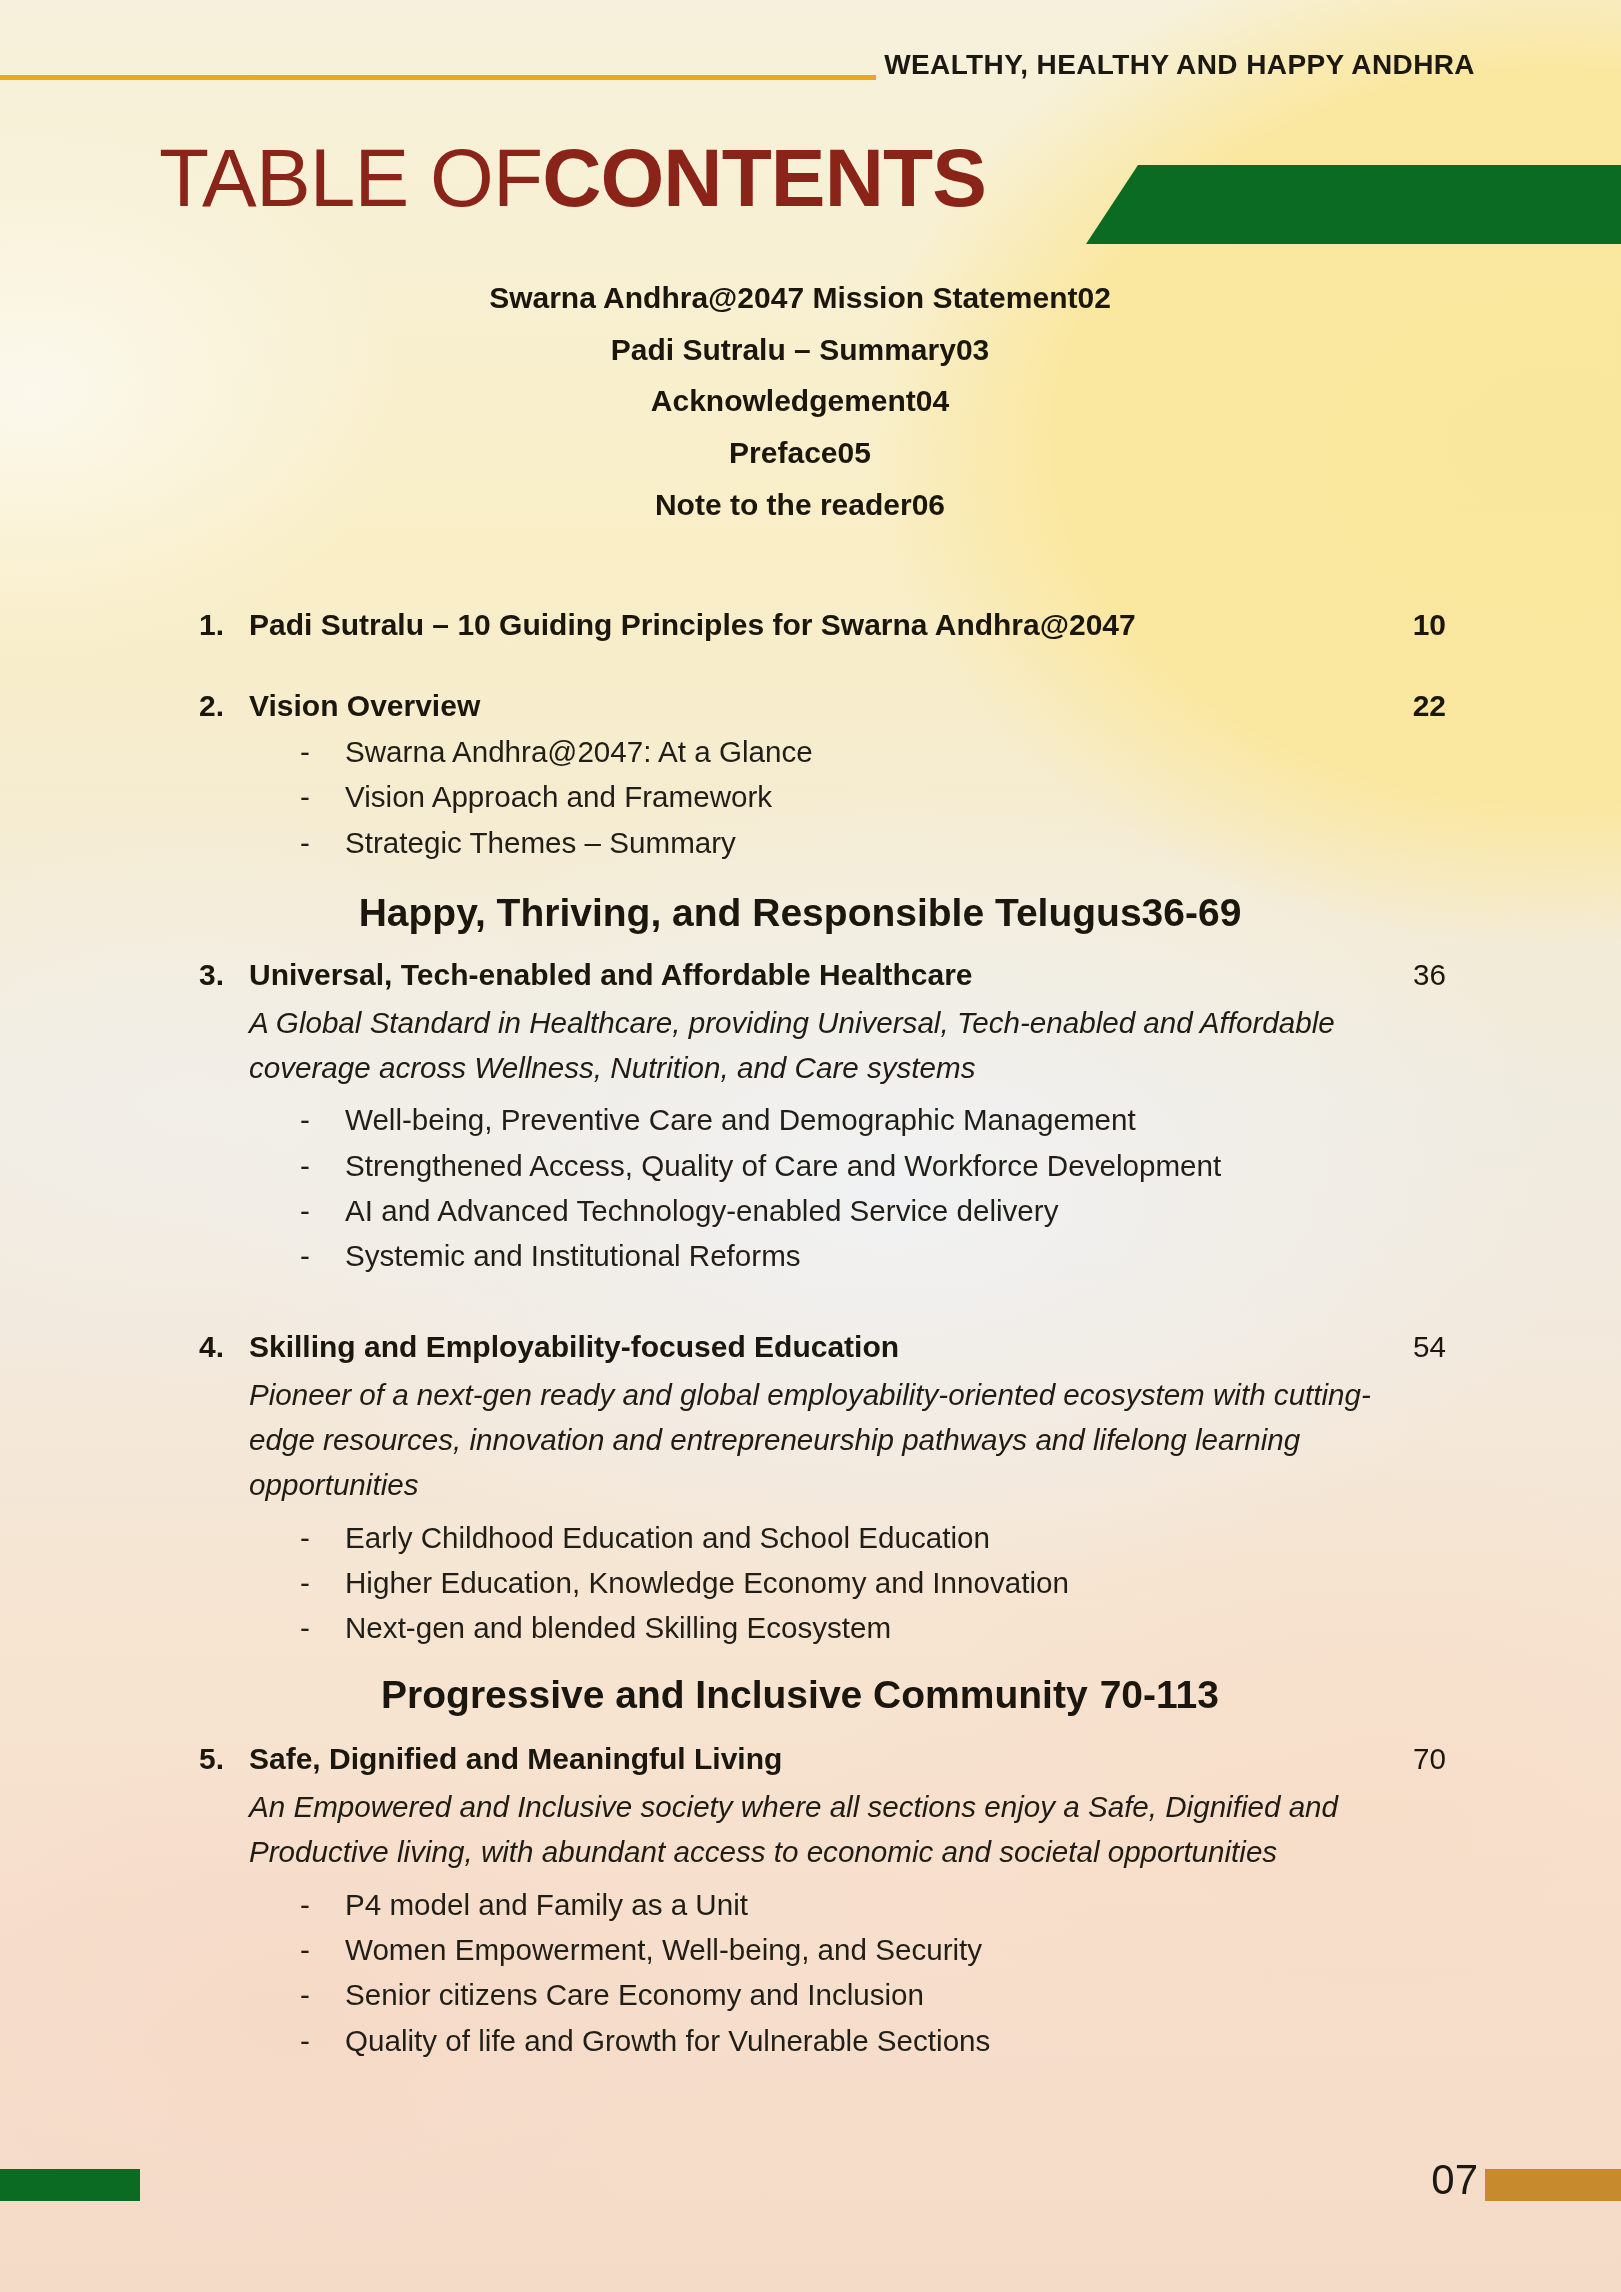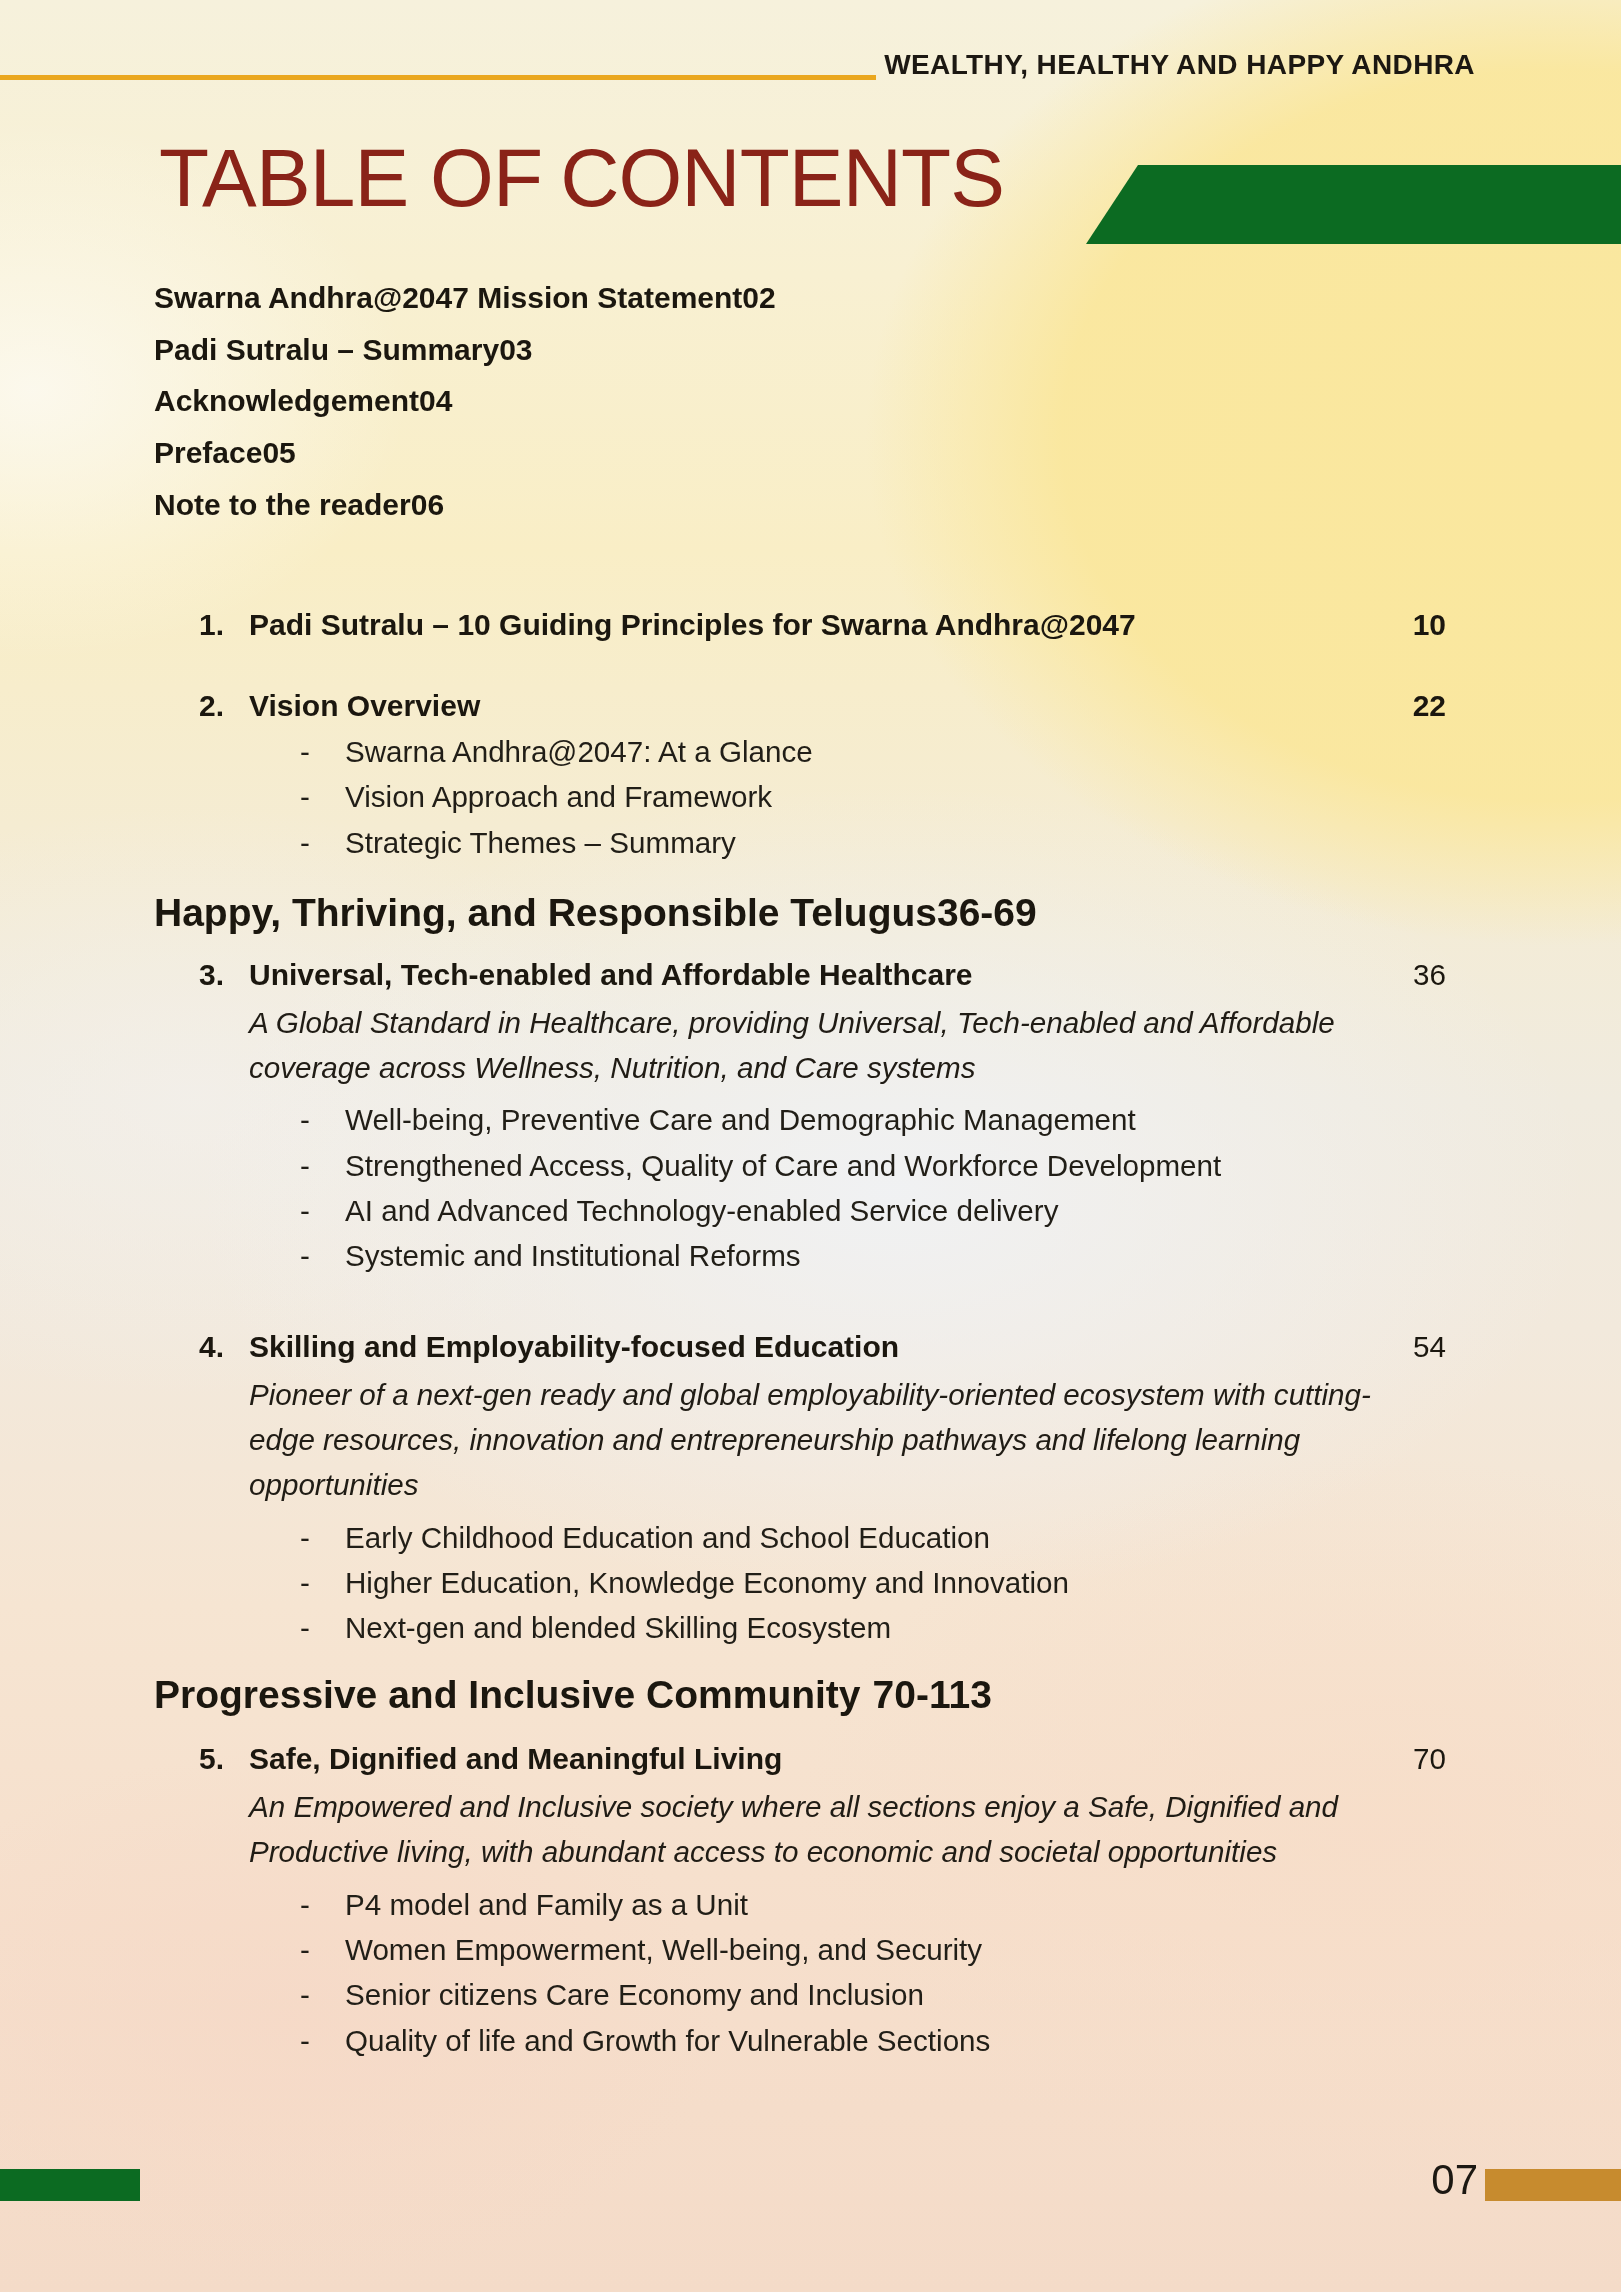--- a/index.html
+++ b/index.html
@@ -22,30 +22,30 @@
   .gold-line{position:absolute;left:0;top:75px;width:876px;height:5.4px;background:var(--header-rule-gold,#eaa71f);}
   .header-title{
     position:absolute;right:146px;top:49px;
     font-size:28px;font-weight:bold;letter-spacing:0.4px;color:#1c1812;white-space:nowrap;
   }
   .page-title{
     position:absolute;left:159px;top:137px;margin:0;
     font-size:82px;line-height:82px;font-weight:normal;
     color:var(--maroon,#8a2318);white-space:nowrap;letter-spacing:-0.9px;
   }
-  .page-title .t-bold{font-weight:normal;margin-left:18px;}
+  .page-title .t-bold{font-weight:bold;}
   .ribbon{
     position:absolute;top:165px;left:1086px;right:0;height:79px;
     background:var(--ribbon-green,#0c6b22);
     -webkit-clip-path:polygon(52px 0,100% 0,100% 100%,0 100%);
     clip-path:polygon(52px 0,100% 0,100% 100%,0 100%);
   }
 
   .toc{position:absolute;left:154px;top:282px;width:1292px;}
-  .row{display:flex;justify-content:flex-start;align-items:baseline;}
+  .row{display:flex;justify-content:center;align-items:baseline;}
 
   .fm-row{font-weight:bold;font-size:30px;line-height:32px;}
   .fm-row + .fm-row{margin-top:19.7px;}
 
   .sec{margin:0;}
   #sections > .sec:nth-child(1){margin-top:88px;}
   #sections > .sec:nth-child(2){margin-top:49px;}
   #sections > .sec:nth-child(3){margin-top:38px;}
   #sections > .sec:nth-child(4){margin-top:30px;}
   #sections > .sec:nth-child(5){margin-top:59px;}

